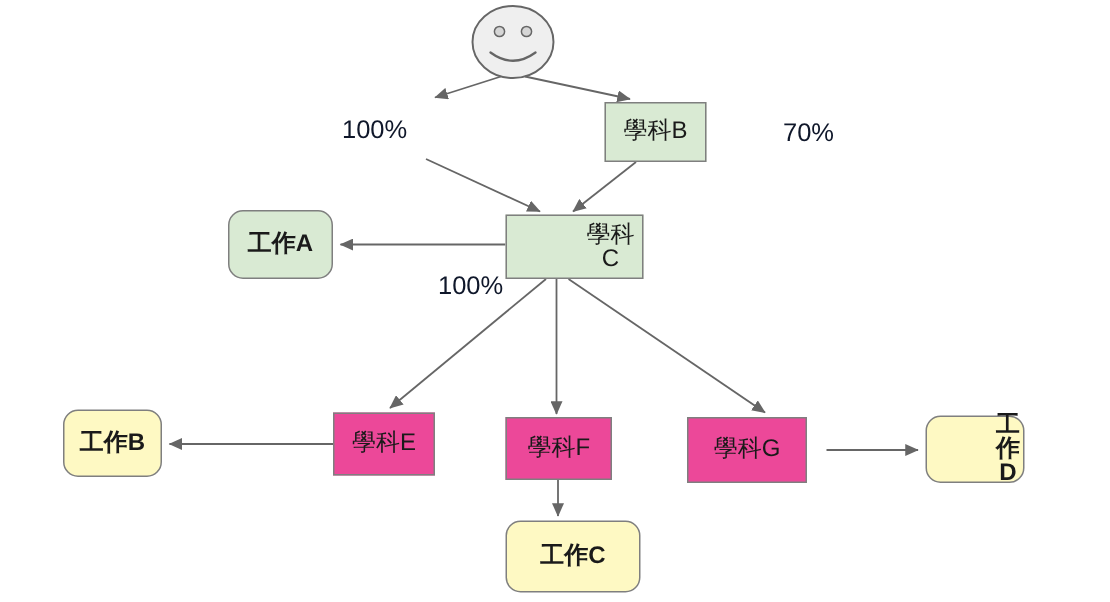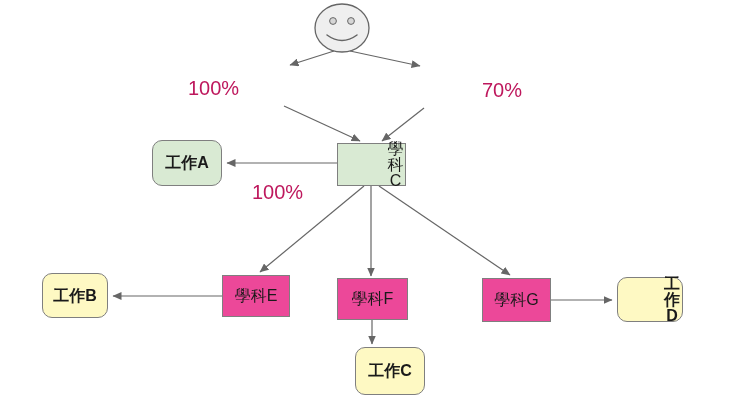--- a/index.html
+++ b/index.html
@@ -37,24 +37,25 @@
   }
   .node.subject-green { background: #d9ead3; }
   .node.subject-gray  { background: #ec4899; }
   .node.job {
     border-radius: 10px;
   }
   .node.job.green { background: #d9ead3; font-weight: bold; }
   .node.job.gray  { background: #fef9c3; font-weight: bold; }
   .edge-label {
     position: absolute;
-    font-size: 20px;
-    color: #be185d;
+    font-size: 17px;
+    color: #0f172a;
     white-space: nowrap;
     user-select: none;
+    margin-left: 40px;
   }
 </style>
 </head>
 <body>
 
 <div class="canvas">
 
   <svg class="edges-layer" width="740" height="401" viewBox="0 0 740 401" xmlns="http://www.w3.org/2000/svg">
     <defs>
       <marker id="ah" markerWidth="10" markerHeight="8" refX="8.5" refY="4" orient="auto" markerUnits="userSpaceOnUse">
@@ -77,28 +78,29 @@
       <line x1="337" y1="163" x2="227" y2="163" marker-end="url(#ah)"></line>
       <line x1="364" y1="186" x2="260" y2="272" marker-end="url(#ah)"></line>
       <line x1="371" y1="186" x2="371" y2="276" marker-end="url(#ah)"></line>
       <line x1="379" y1="186" x2="510" y2="275" marker-end="url(#ah)"></line>
       <line x1="222" y1="296" x2="113" y2="296" marker-end="url(#ah)"></line>
       <line x1="372" y1="320" x2="372" y2="344" marker-end="url(#ah)"></line>
       <line x1="551" y1="300" x2="612" y2="300" marker-end="url(#ah)"></line>
     </g>
   </svg>
 
-  <div class="node subject-green" style="left:337px; top:143px; width:69px; height:43px;padding-left:48px;">學科C</div>
+  <div class="node subject-green" style="left:403px; top:68px;  width:68px; height:40px;">學科B</div>
+  <div class="node subject-green" style="left:337px; top:143px; width:92px; height:43px;padding-left:48px;">學科C</div>
 
   <div class="node subject-gray" style="left:222px; top:275px; width:68px; height:42px;">學科E</div>
   <div class="node subject-gray" style="left:337px; top:278px; width:71px; height:42px;">學科F</div>
-  <div class="node subject-gray" style="left:482px; top:278px; width:69px; height:44px;">學科G</div>
+  <div class="node subject-gray" style="left:458px; top:278px; width:80px; height:44px;">學科G</div>
 
   <div class="node job green" style="left:152px; top:140px; width:70px; height:46px;">工作A</div>
   <div class="node job gray" style="left:42px;  top:273px; width:66px; height:45px;">工作B</div>
-  <div class="node job gray" style="left:355px; top:347px; width:70px; height:48px;">工作C</div>
+  <div class="node job gray" style="left:337px; top:347px; width:90px; height:48px;">工作C</div>
   <div class="node job gray" style="left:617px; top:277px; width:66px; height:45px;padding-left:44px;">工作D</div>
 
   <div class="edge-label" style="left:188px; top:77px;">100%</div>
   <div class="edge-label" style="left:482px; top:79px;">70%</div>
   <div class="edge-label" style="left:252px; top:181px;">100%</div>
 
 </div>
 
 </body></html>

